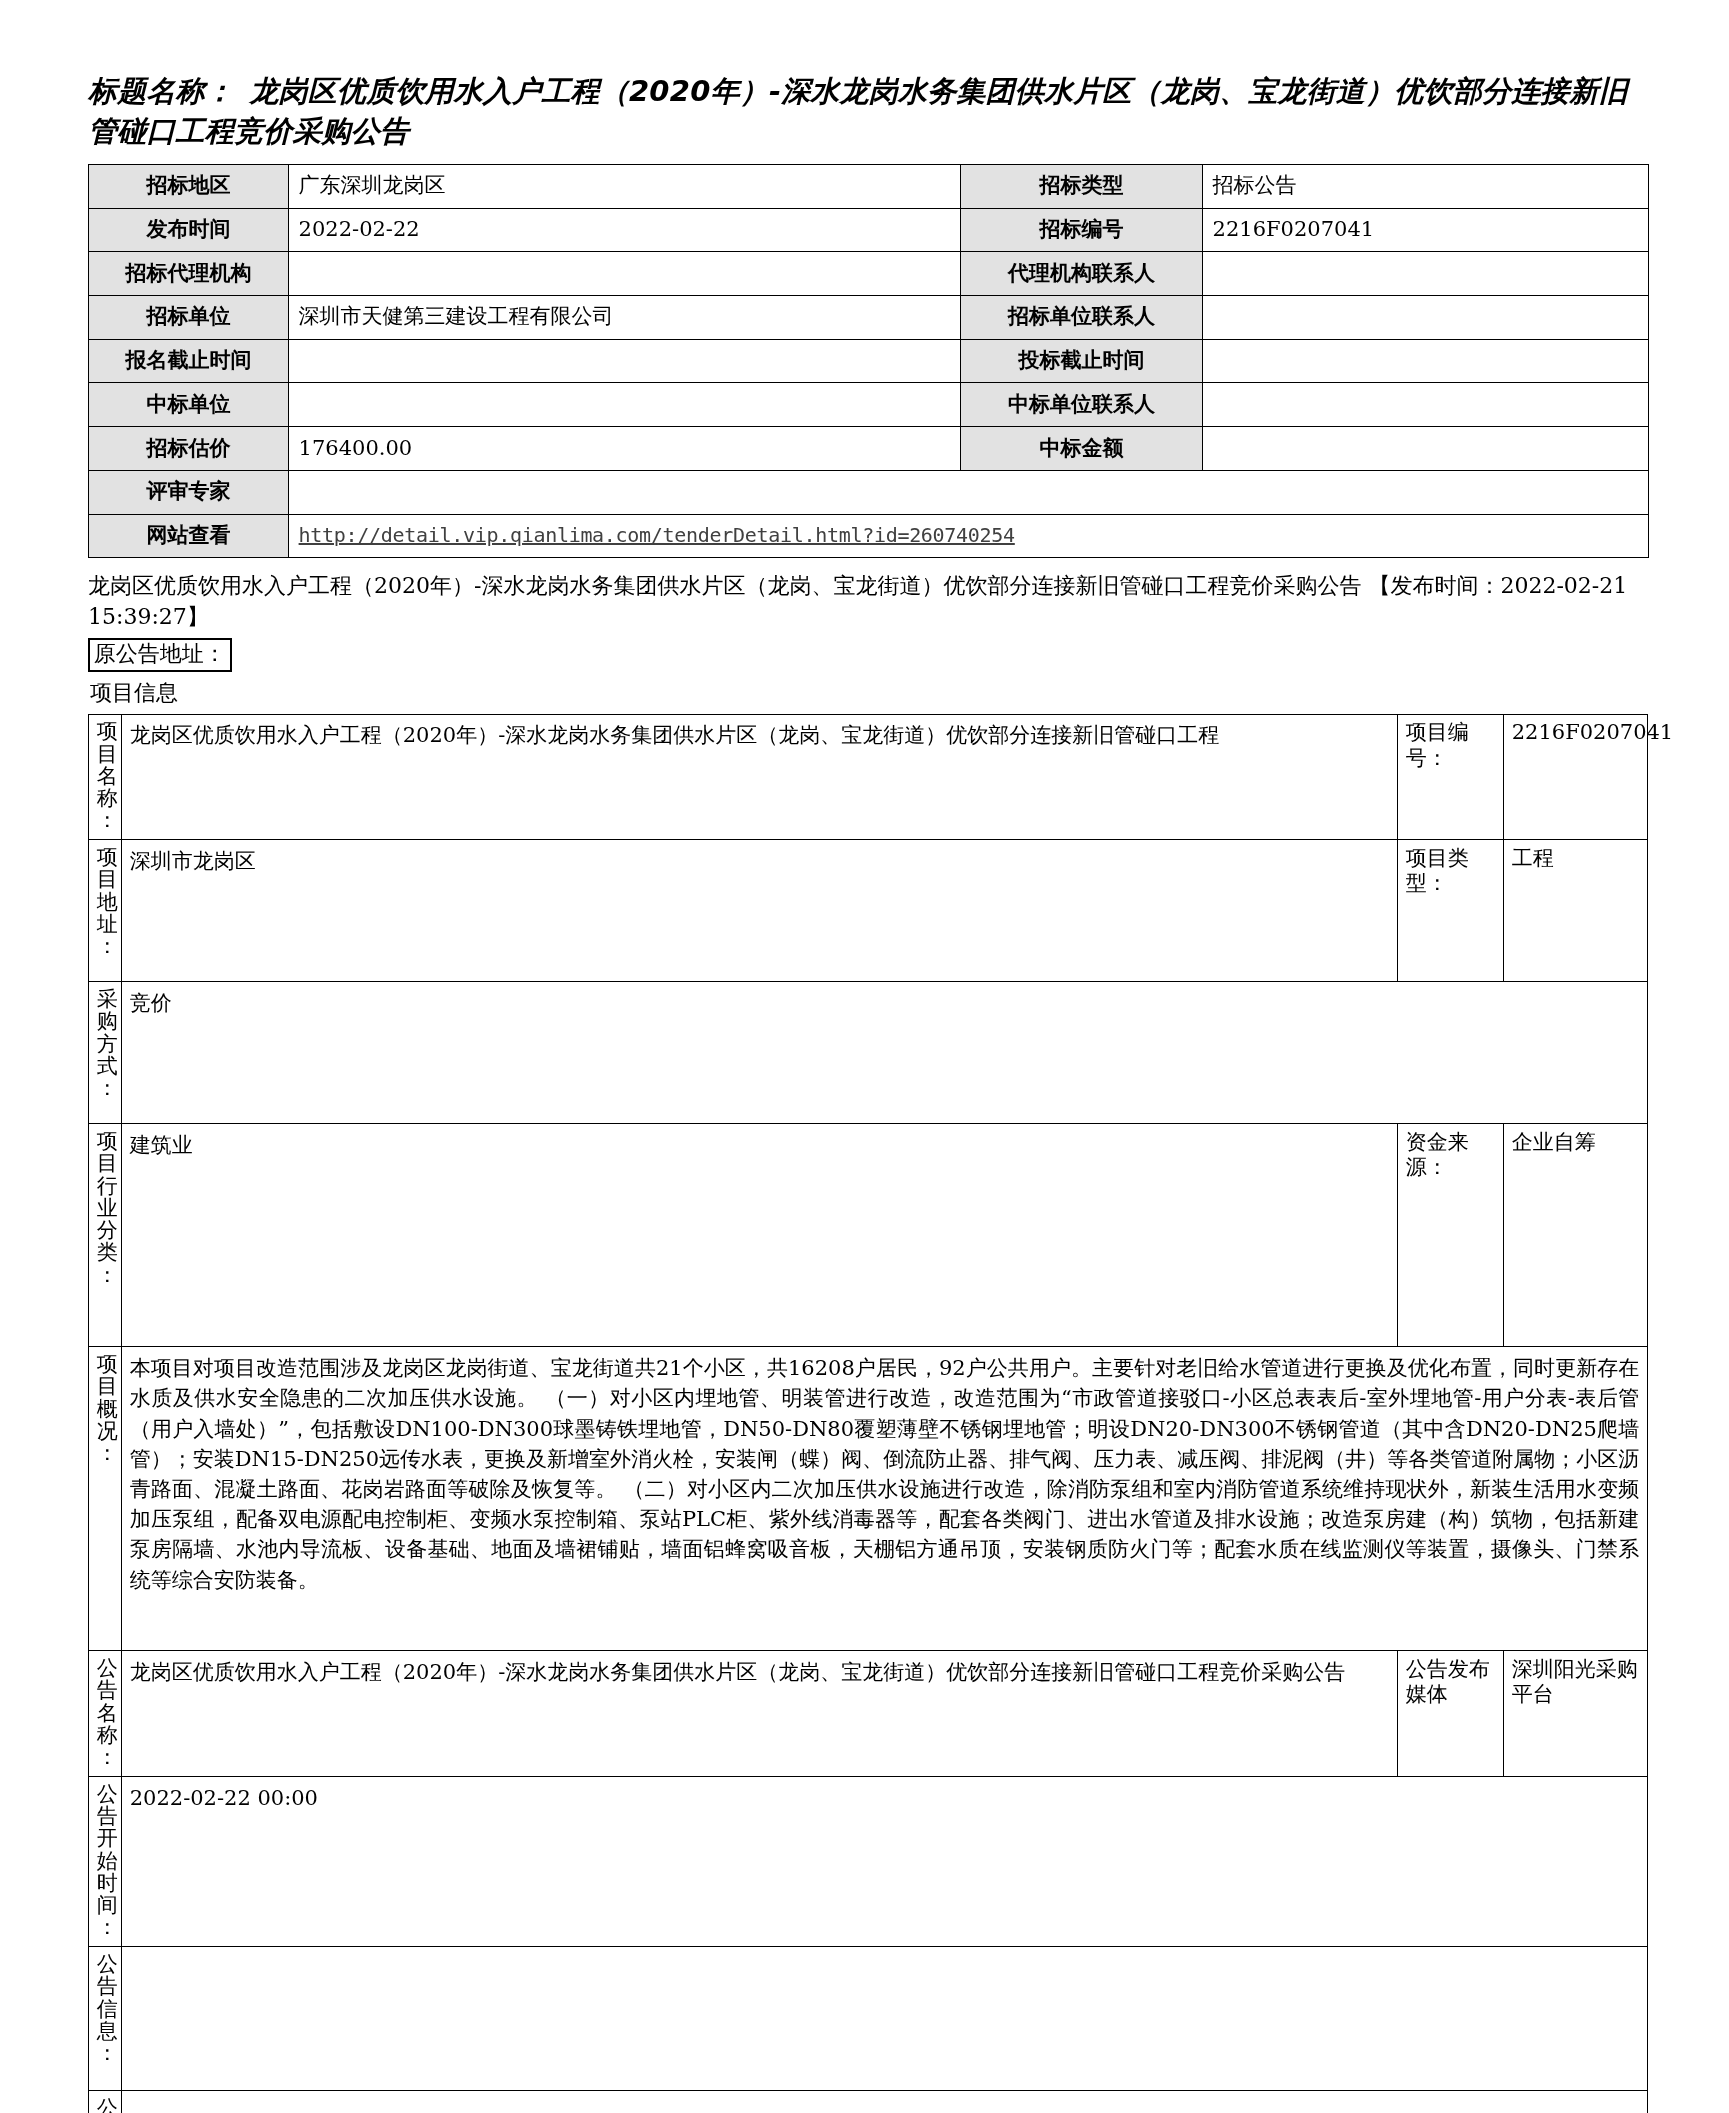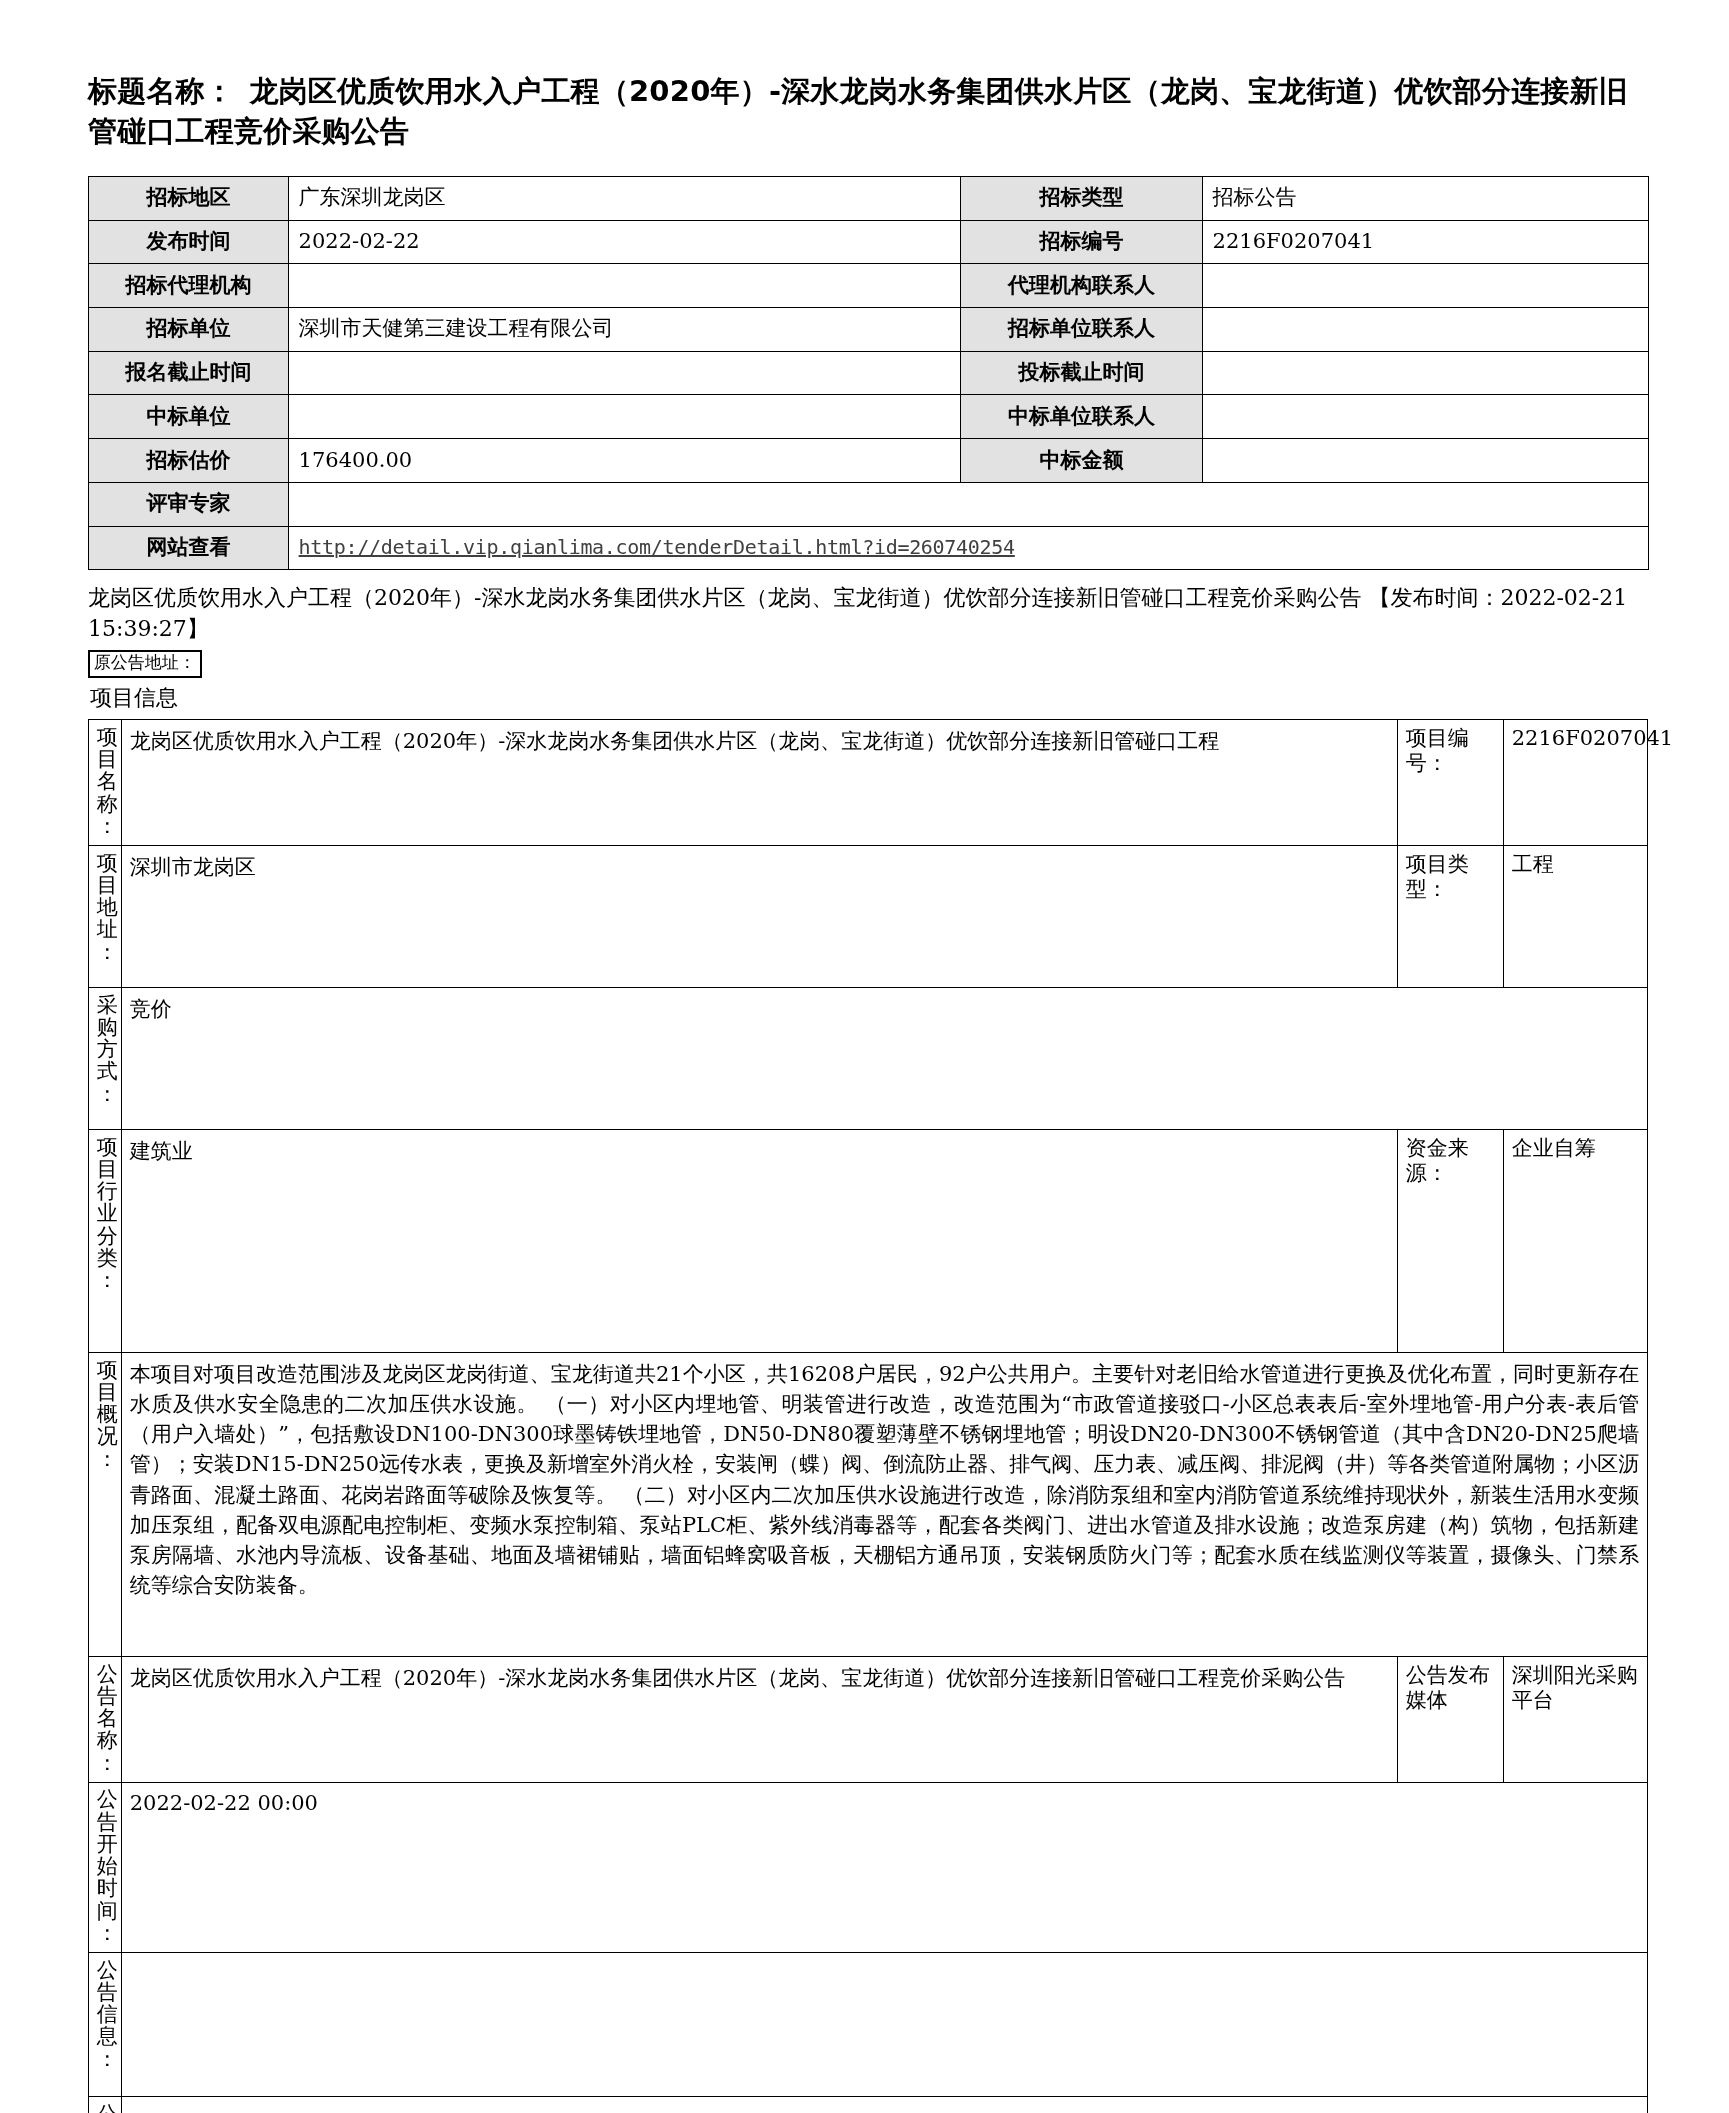--- a/index.html
+++ b/index.html
@@ -19,21 +19,22 @@
     padding: 71px 77px 0 88px;
   }
 
   
   .doc-title {
     font-family: "DejaVu Sans", "Liberation Sans", sans-serif;
     font-weight: bold;
     font-size: 29px;
     line-height: 1.38;
     letter-spacing: 0.2px;
-    margin: 0 0 25px 0;
+    margin: 0 0 13px 0;
+    font-style: italic;
   }
   .doc-title .title-label { margin-right: 15.4px; }
 
   
   table.meta {
     border-collapse: collapse;
     table-layout: fixed;
     width: 1560px;
     font-size: 21px;
   }
@@ -75,21 +76,21 @@
     width: 1560px;
     font-size: 22px;
     line-height: 1.42;
     margin-top: 11.5px;
     margin-bottom: 1.9px;
   }
   .origin-box {
     display: inline-block;
     border: 2.9px solid #000;
     padding: 0px 3.8px 1.9px 3.8px;
-    font-size: 17px;
+    font-size: 22px;
     line-height: 1.28;
     margin-top: 3.8px;
   }
   .section-label {
     font-size: 22px;
     margin: 5.8px 0 5.8px 1.9px;
   }
 
   
   table.detail {

